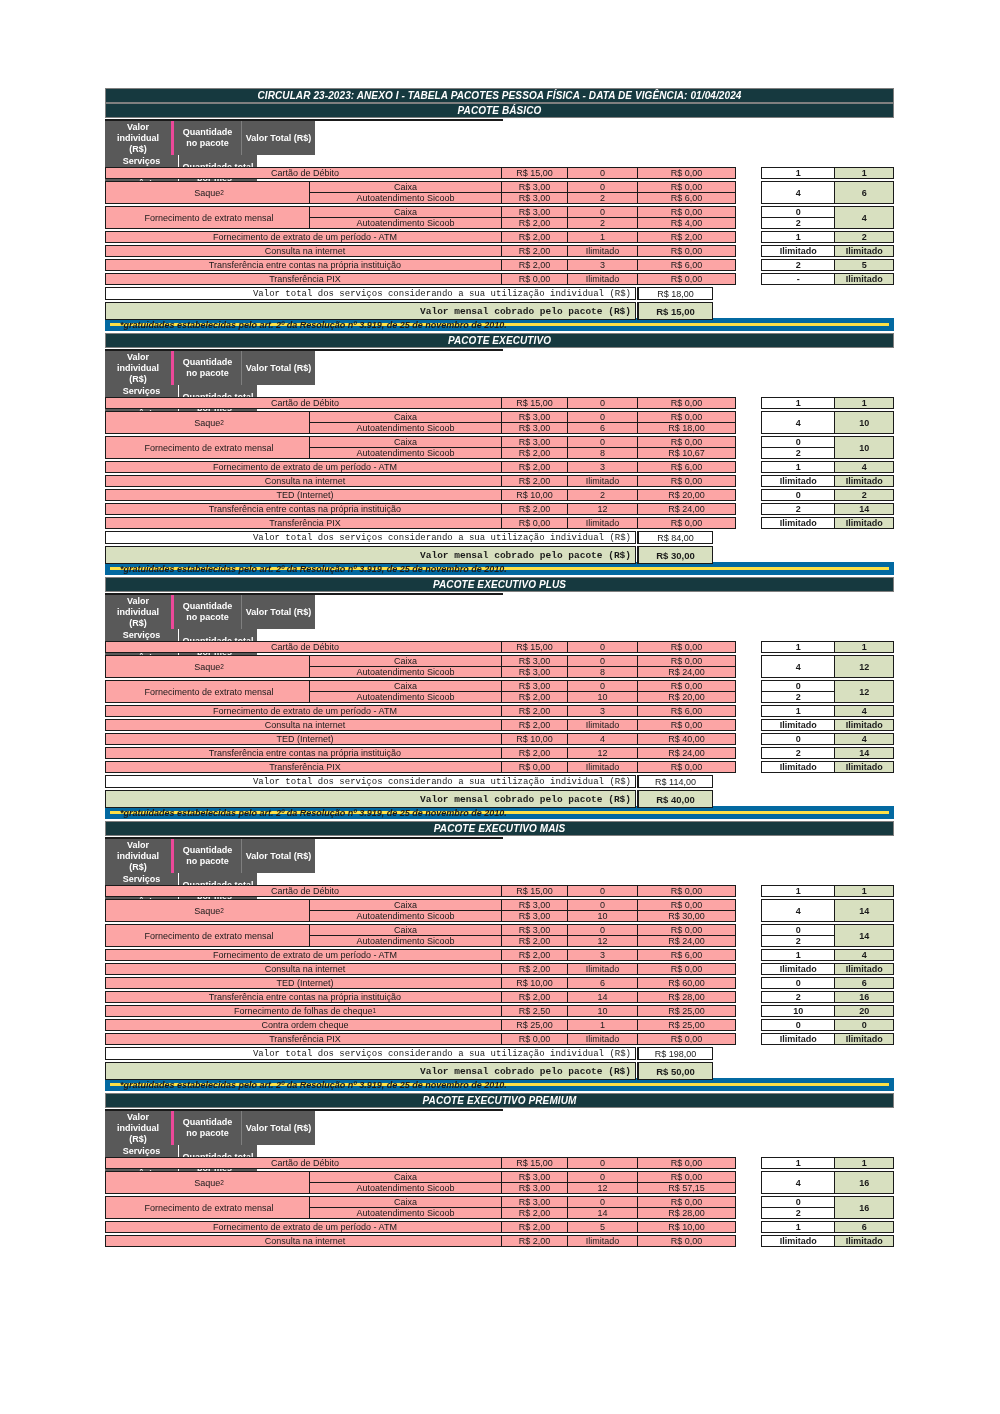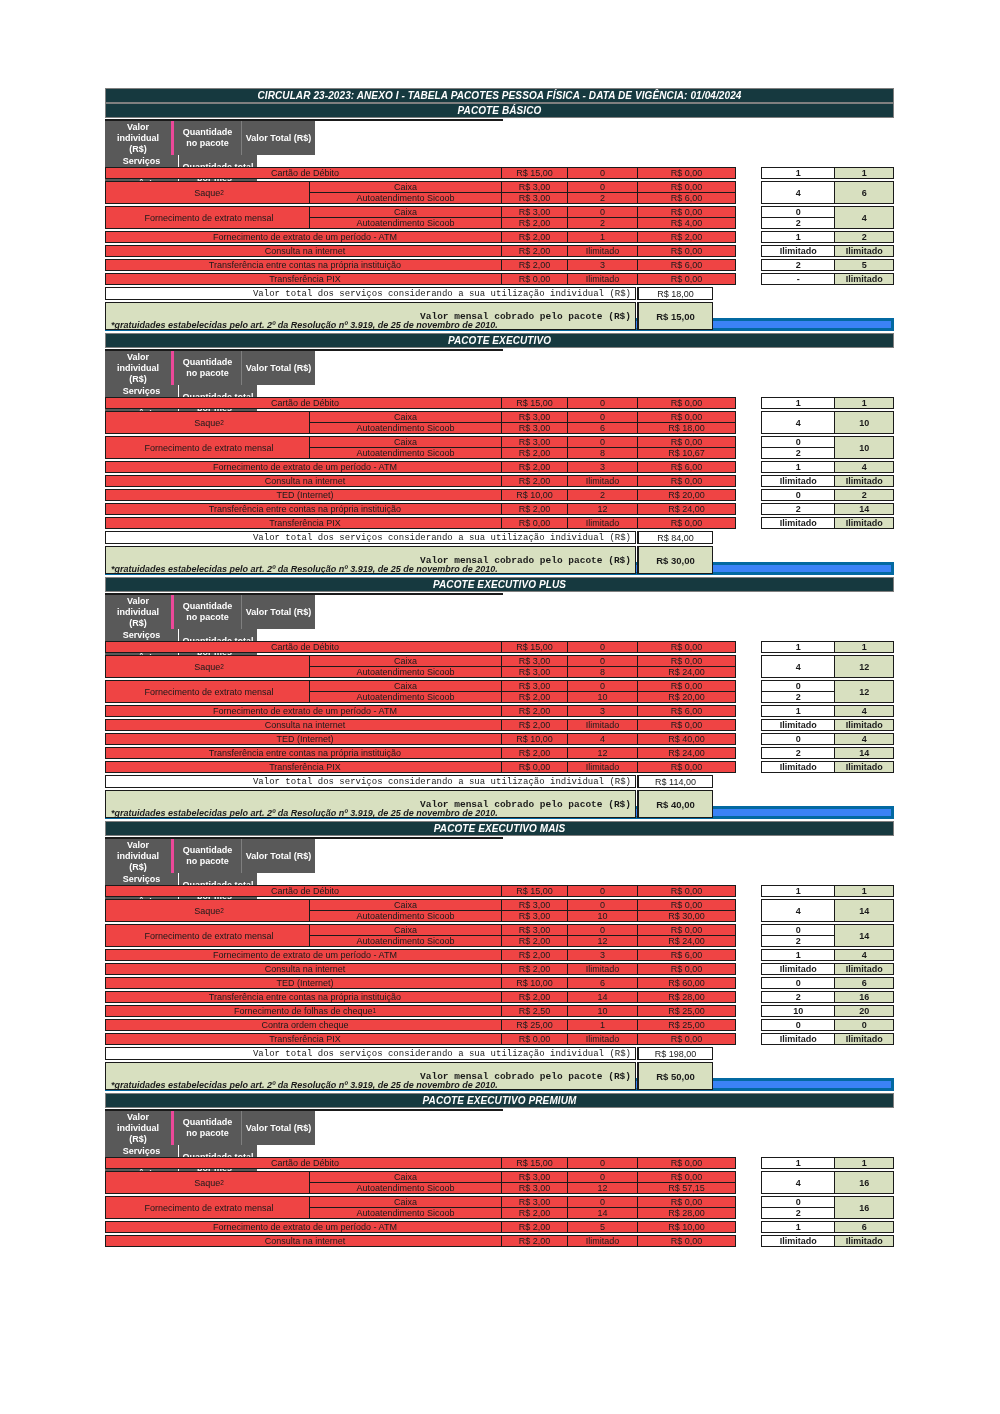--- a/index.html
+++ b/index.html
@@ -29,21 +29,21 @@
   .hc-valor{width:66px;}
   .hc-qtd{width:70px;border-left:3px solid #ec4899;}
   .hc-total{flex:1;border-left:1px solid #7f7f7f;}
   .hdr-gap{width:29px;}
   .hdr-right{width:152px;background:var(--hdr,#595959);display:flex;}
   .hc-free{width:73px;}
   .hc-month{flex:1;border-left:1px solid #fff;}
 
   
   .grow{display:flex;margin-bottom:2px;}
-  .main-box{width:724px;border:1px solid #1a1a1a;display:flex;background:#ef4444;}
+  .main-box{width:724px;border:1px solid #1a1a1a;display:flex;background:#fca5a5;}
   .name-cell{
     font-size:9px;display:flex;align-items:center;padding-left:3px;
     border-right:1px solid #1a1a1a;
   }
   .name-cell.narrow{width:204px;}
   .name-cell.wide{width:396px;}
   .subcol{flex:1;display:flex;flex-direction:column;}
   .subrow{display:flex;height:13px;flex:1;}
   .subrow + .subrow{border-top:1px solid #1a1a1a;}
   .cell{font-size:9px;display:flex;align-items:center;justify-content:center;}
@@ -59,27 +59,27 @@
   .month-col{flex:1;background:var(--green,#d8e0c0);font-size:9px;font-weight:bold;
     display:flex;align-items:center;justify-content:center;}
 
   
   .total-row{display:flex;height:13px;margin-bottom:2px;}
   .total-label{width:531px;border:1px solid #1a1a1a;font-size:9px;display:flex;align-items:center;
     justify-content:flex-end;padding-right:4px;background:#fff;font-family:Liberation Mono, monospace;}
   .total-value{width:76px;border:1px solid #1a1a1a;border-left-width:2px;font-size:9px;display:flex;
     align-items:center;justify-content:center;background:#fff;margin-left:1px;}
   .mensal .total-label,.mensal .total-value{
-    background:var(--green,#d8e0c0);font-weight:bold;font-size:9.5px;height:28px;}
+    background:var(--green,#d8e0c0);font-weight:bold;font-size:9.5px;height:18px;}
   .mensal{height:14px;}
 
   .footnote{
-    height:13px;border:3px solid #0369a1;margin-bottom:2px;
-    font-size:9px;font-style:italic;font-weight:bold;display:flex;align-items:center;padding-left:3px;
-    background:#3b82f6;
+    height:13px;border:5px solid #0369a1;margin-bottom:2px;
+    font-size:9px;font-style:italic;font-weight:bold;display:flex;align-items:center;padding-left:10px;
+    background:#fde047;
   }
   sup{font-size:6.5px;line-height:0;}
 </style>
 </head>
 <body>
 
 <div class="sheet">
   <div class="band title-band">CIRCULAR 23-2023: ANEXO I - TABELA PACOTES PESSOA FÍSICA - DATA DE VIGÊNCIA: 01/04/2024</div>
   <div id="packages">
       <div class="package">

